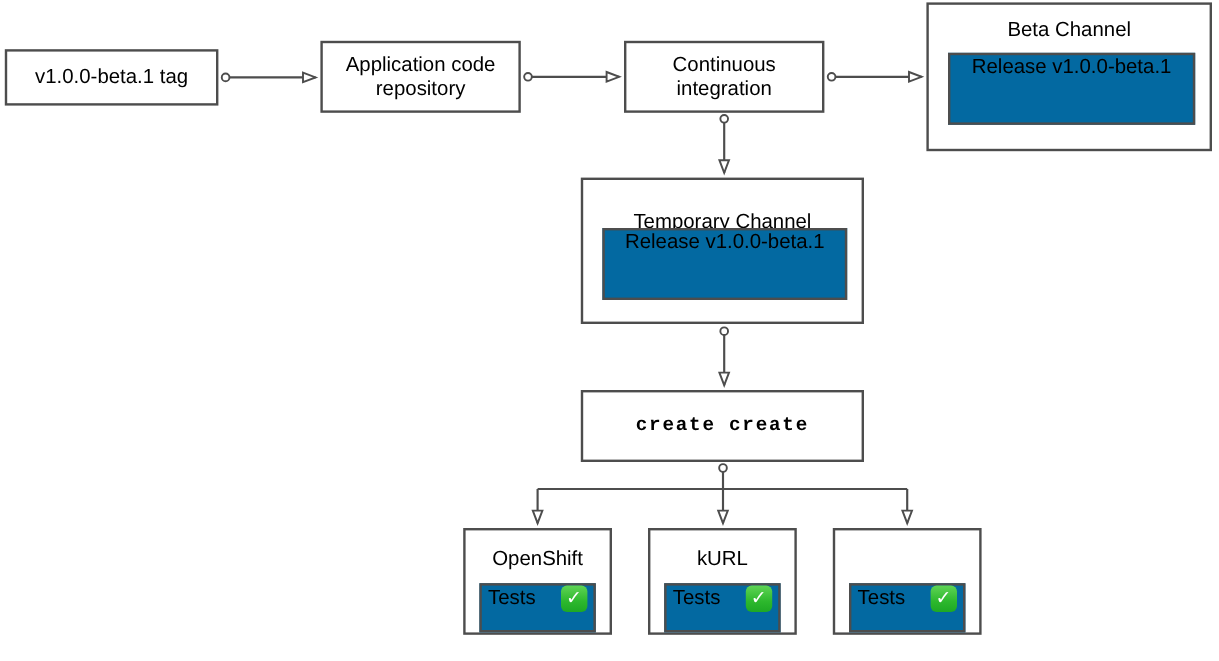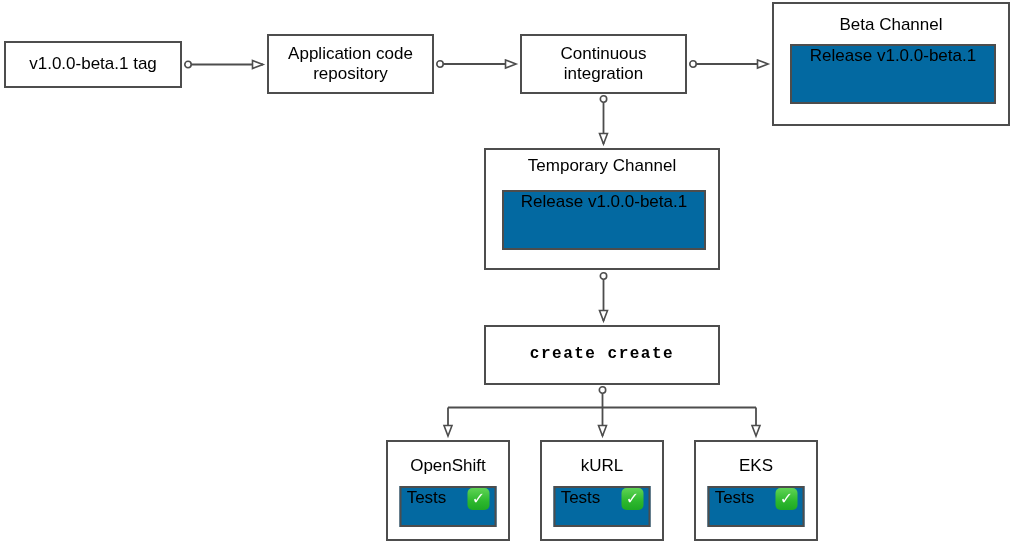--- a/index.html
+++ b/index.html
@@ -44,21 +44,21 @@
   }
   .group-beta { left: 772px; top: 2px;   width: 238px; height: 124px; }
   .group-temp { left: 484px; top: 148px; width: 236px; height: 122px; }
   .group-title {
     position: absolute;
     left: 0; right: 0;
     text-align: center;
     font-size: 17px;
   }
   .group-beta .group-title { top: 11px; }
-  .group-temp .group-title { top: 6px; }
+  .group-temp .group-title { top: 25px; }
   .inner-box {
     position: absolute;
     box-sizing: border-box;
     border: 2px solid #4d4d4d;
     background: #0369a1;
     display: flex;
     align-items: flex-start;
     justify-content: center;
     text-align: center;
     font-size: 17px;
@@ -67,21 +67,21 @@
   .group-temp .inner-box { left: 16px; top: 40px; width: 204px; height: 60px; }
 
   .node-cluster {
     left: 484px; top: 325px; width: 236px; height: 60px;
     font-family: "Liberation Mono", "DejaVu Sans Mono", monospace;
     font-weight: bold;
     font-size: 16px;
     letter-spacing: 1.5px;
   }
 
-  .target { width: 124px; height: 101px; top: 440px; }
+  .target { width: 124px; height: 89px; top: 440px; }
   .target-openshift { left: 386px; }
   .target-kurl      { left: 540px; }
   .target-eks       { left: 694px; }
   .target .group-title { top: 14px; }
   .target .inner-box {
     left: 50%; transform: translateX(-50%);
     top: 44px; width: 97px; height: 41px;
     gap: 21px;
   }
   .check-icon {
@@ -171,20 +171,19 @@
 
   <div class="group target target-kurl">
     <div class="group-title">kURL</div>
     <div class="inner-box">
       <span>Tests</span>
       <span class="check-icon"></span>
     </div>
   </div>
 
   <div class="group target target-eks">
-    <div class="group-title">EKS</div>
     <div class="inner-box">
       <span>Tests</span>
       <span class="check-icon"></span>
     </div>
   </div>
 
 </div>
 
 </body></html>

